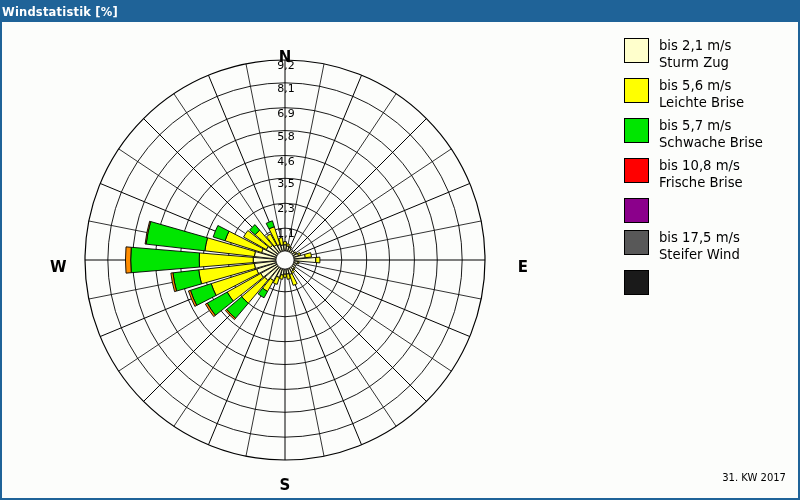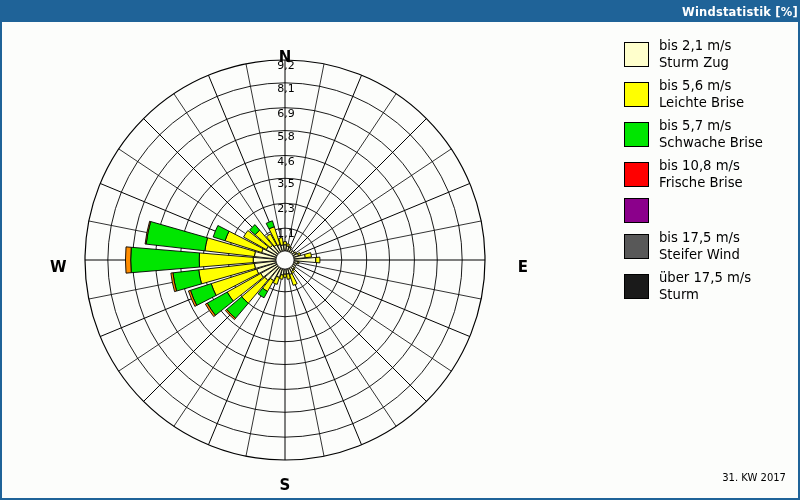--- a/index.html
+++ b/index.html
@@ -19,37 +19,37 @@
   #titlebar {
     position: absolute;
     top: 0; left: 0;
     width: 796px; height: 20px;
     background: #1f6398;
     color: #ffffff;
     font-size: 11.5px;
     font-weight: bold;
     display: flex;
     align-items: center;
-    justify-content: flex-end;
+    justify-content: flex-start;
     letter-spacing: 0.2px;
   }
   #plot-area {
     position: absolute;
     left: 0; top: 20px;
     width: 566px; height: 476px;
   }
   #rose-svg { display: block; }
   #legend {
     position: absolute;
     left: 578px; top: 34px;
     width: 216px;
   }
   .legend-row {
     display: flex;
-    align-items: center;
+    align-items: flex-start;
     margin-bottom: 5px;
     padding-left: 44px;
   }
   .legend-swatch {
     width: 25px; height: 25px;
     border: 1px solid #000000;
     margin-right: 10px;
     margin-top: 2px;
     flex: 0 0 auto;
   }
@@ -260,22 +260,18 @@
     </div>
     <div class="legend-row">
       <div class="legend-swatch" style="background: rgb(88, 88, 88);"></div>
       <div class="legend-text">
         <span class="l1">bis 17,5 m/s</span>
         <span class="l2">Steifer Wind</span>
       </div>
     </div>
     <div class="legend-row">
       <div class="legend-swatch" style="background: rgb(26, 26, 26);"></div>
-      <div class="legend-text">
-        <span class="l1">über 17,5 m/s</span>
-        <span class="l2">Sturm</span>
-      </div>
     </div>
   </div>
 
   <div id="footnote">31. KW 2017</div>
 
 </div>
 
 </body></html>

